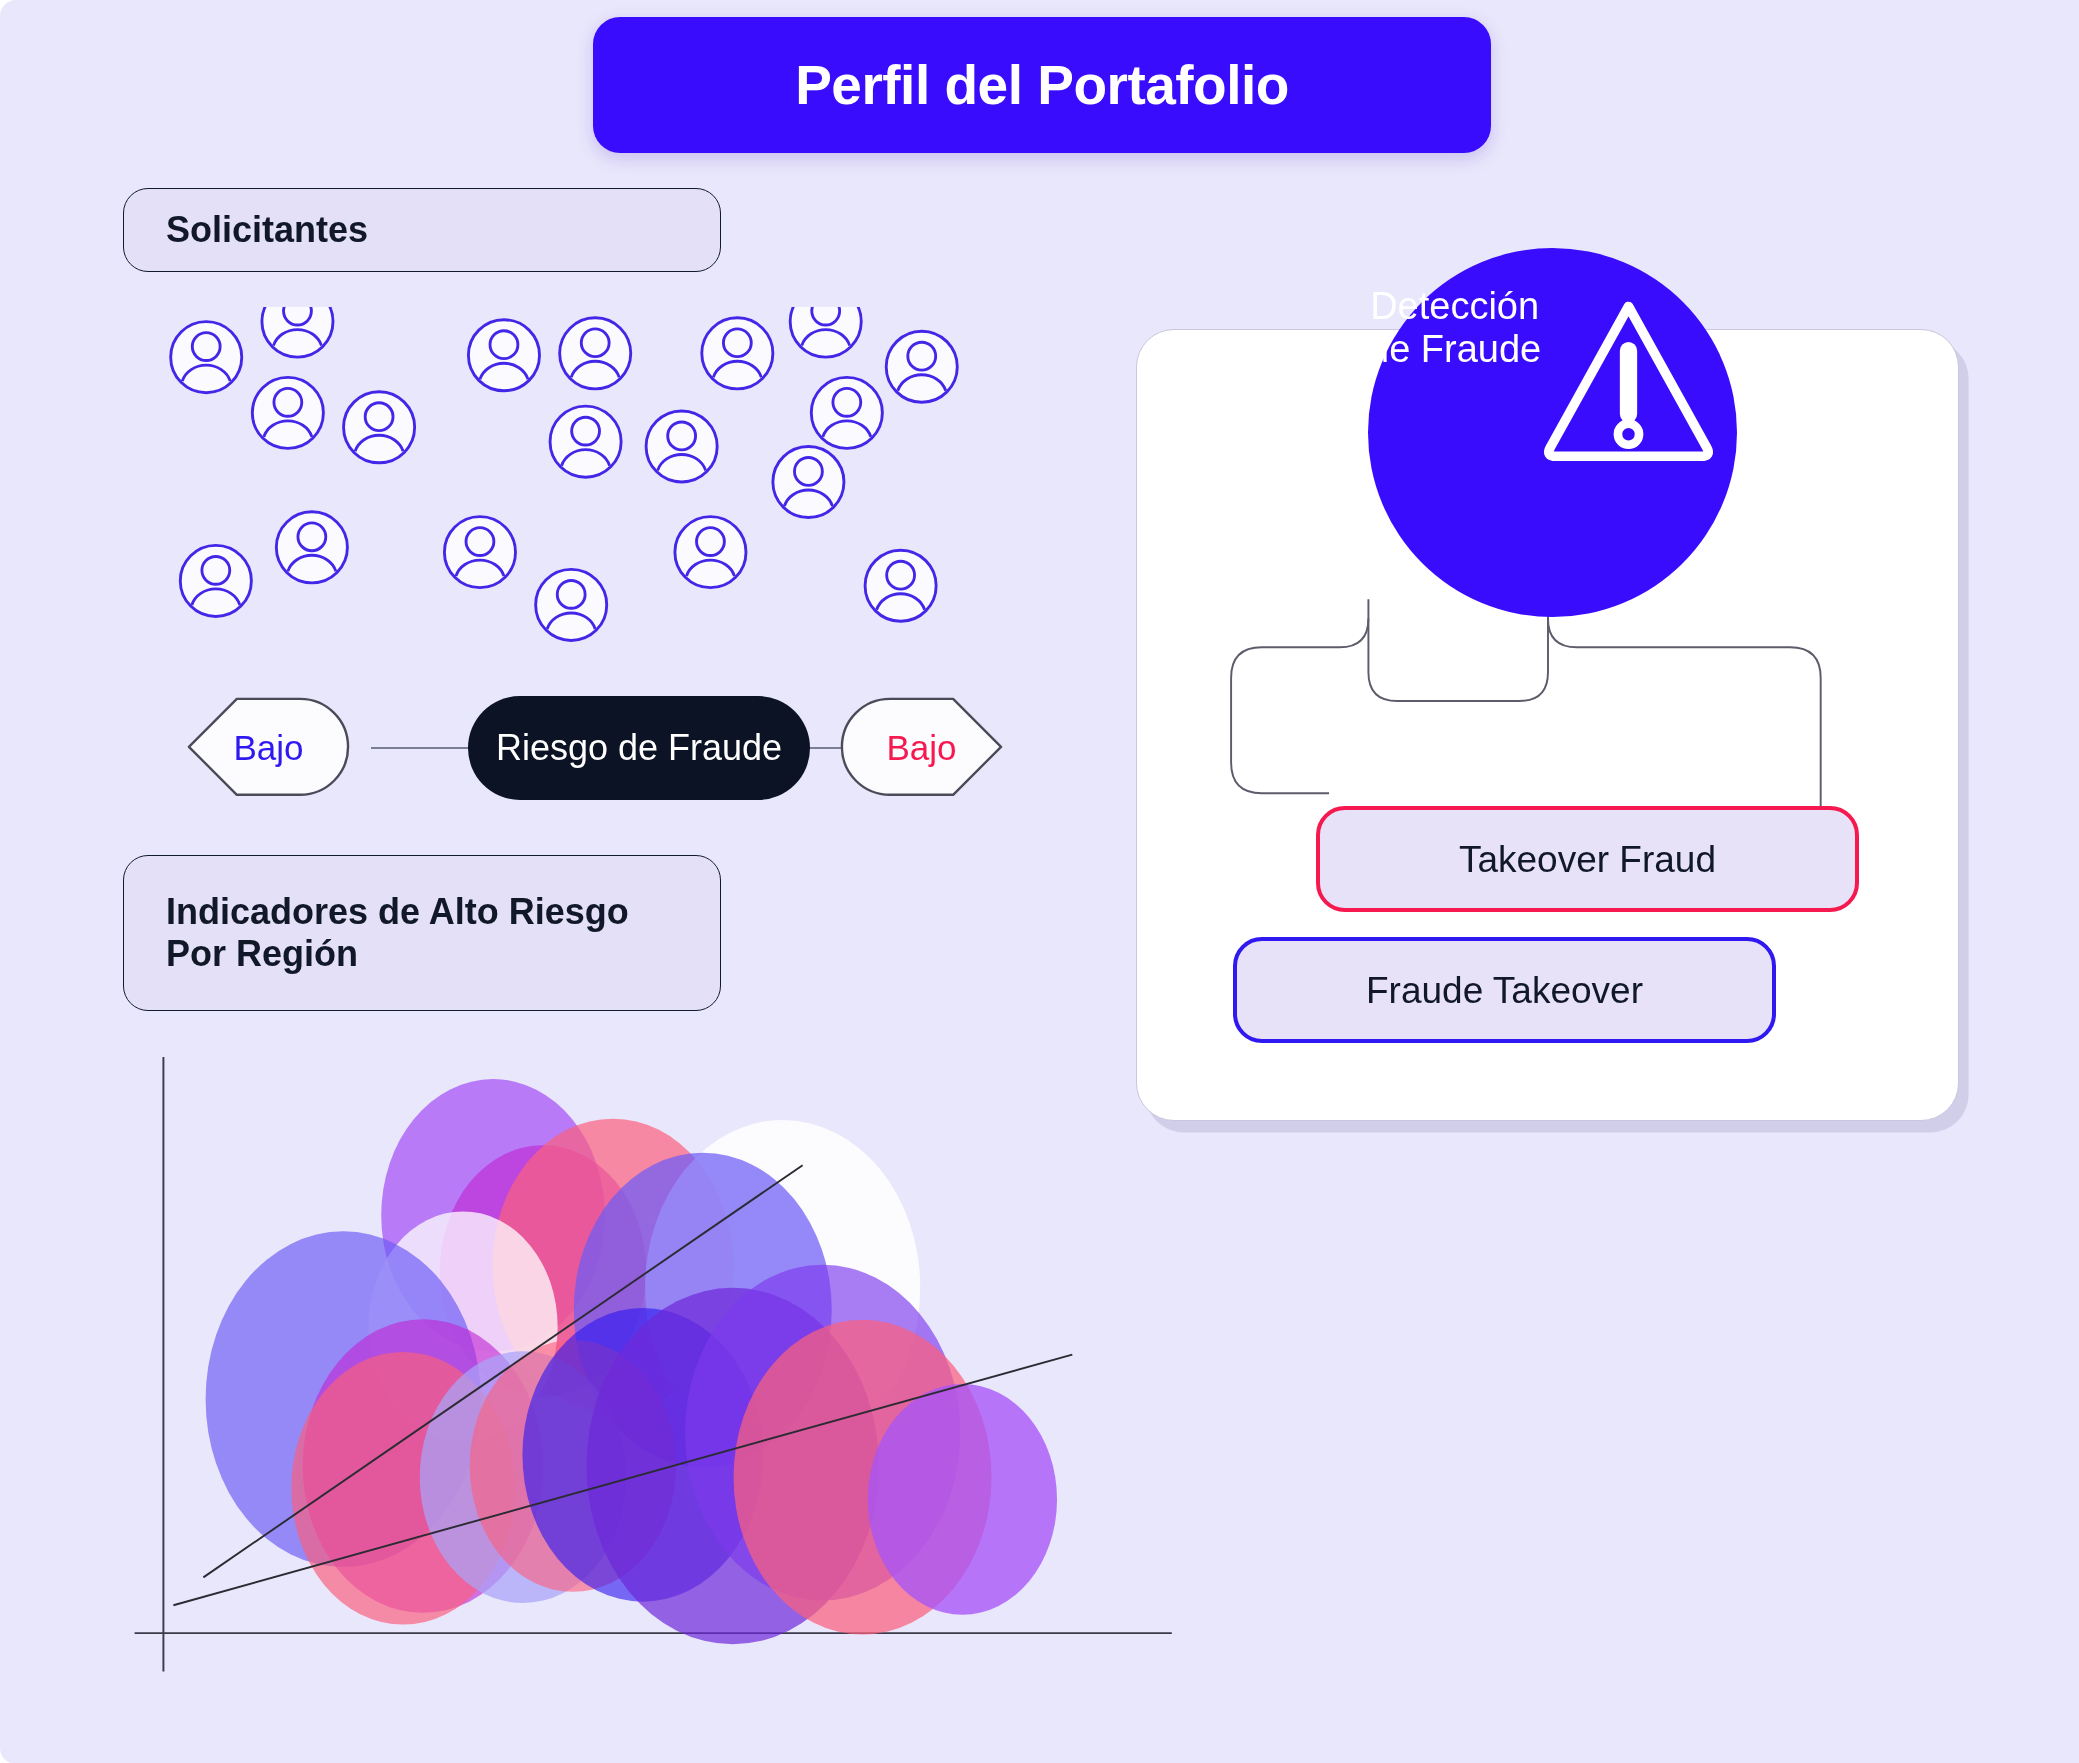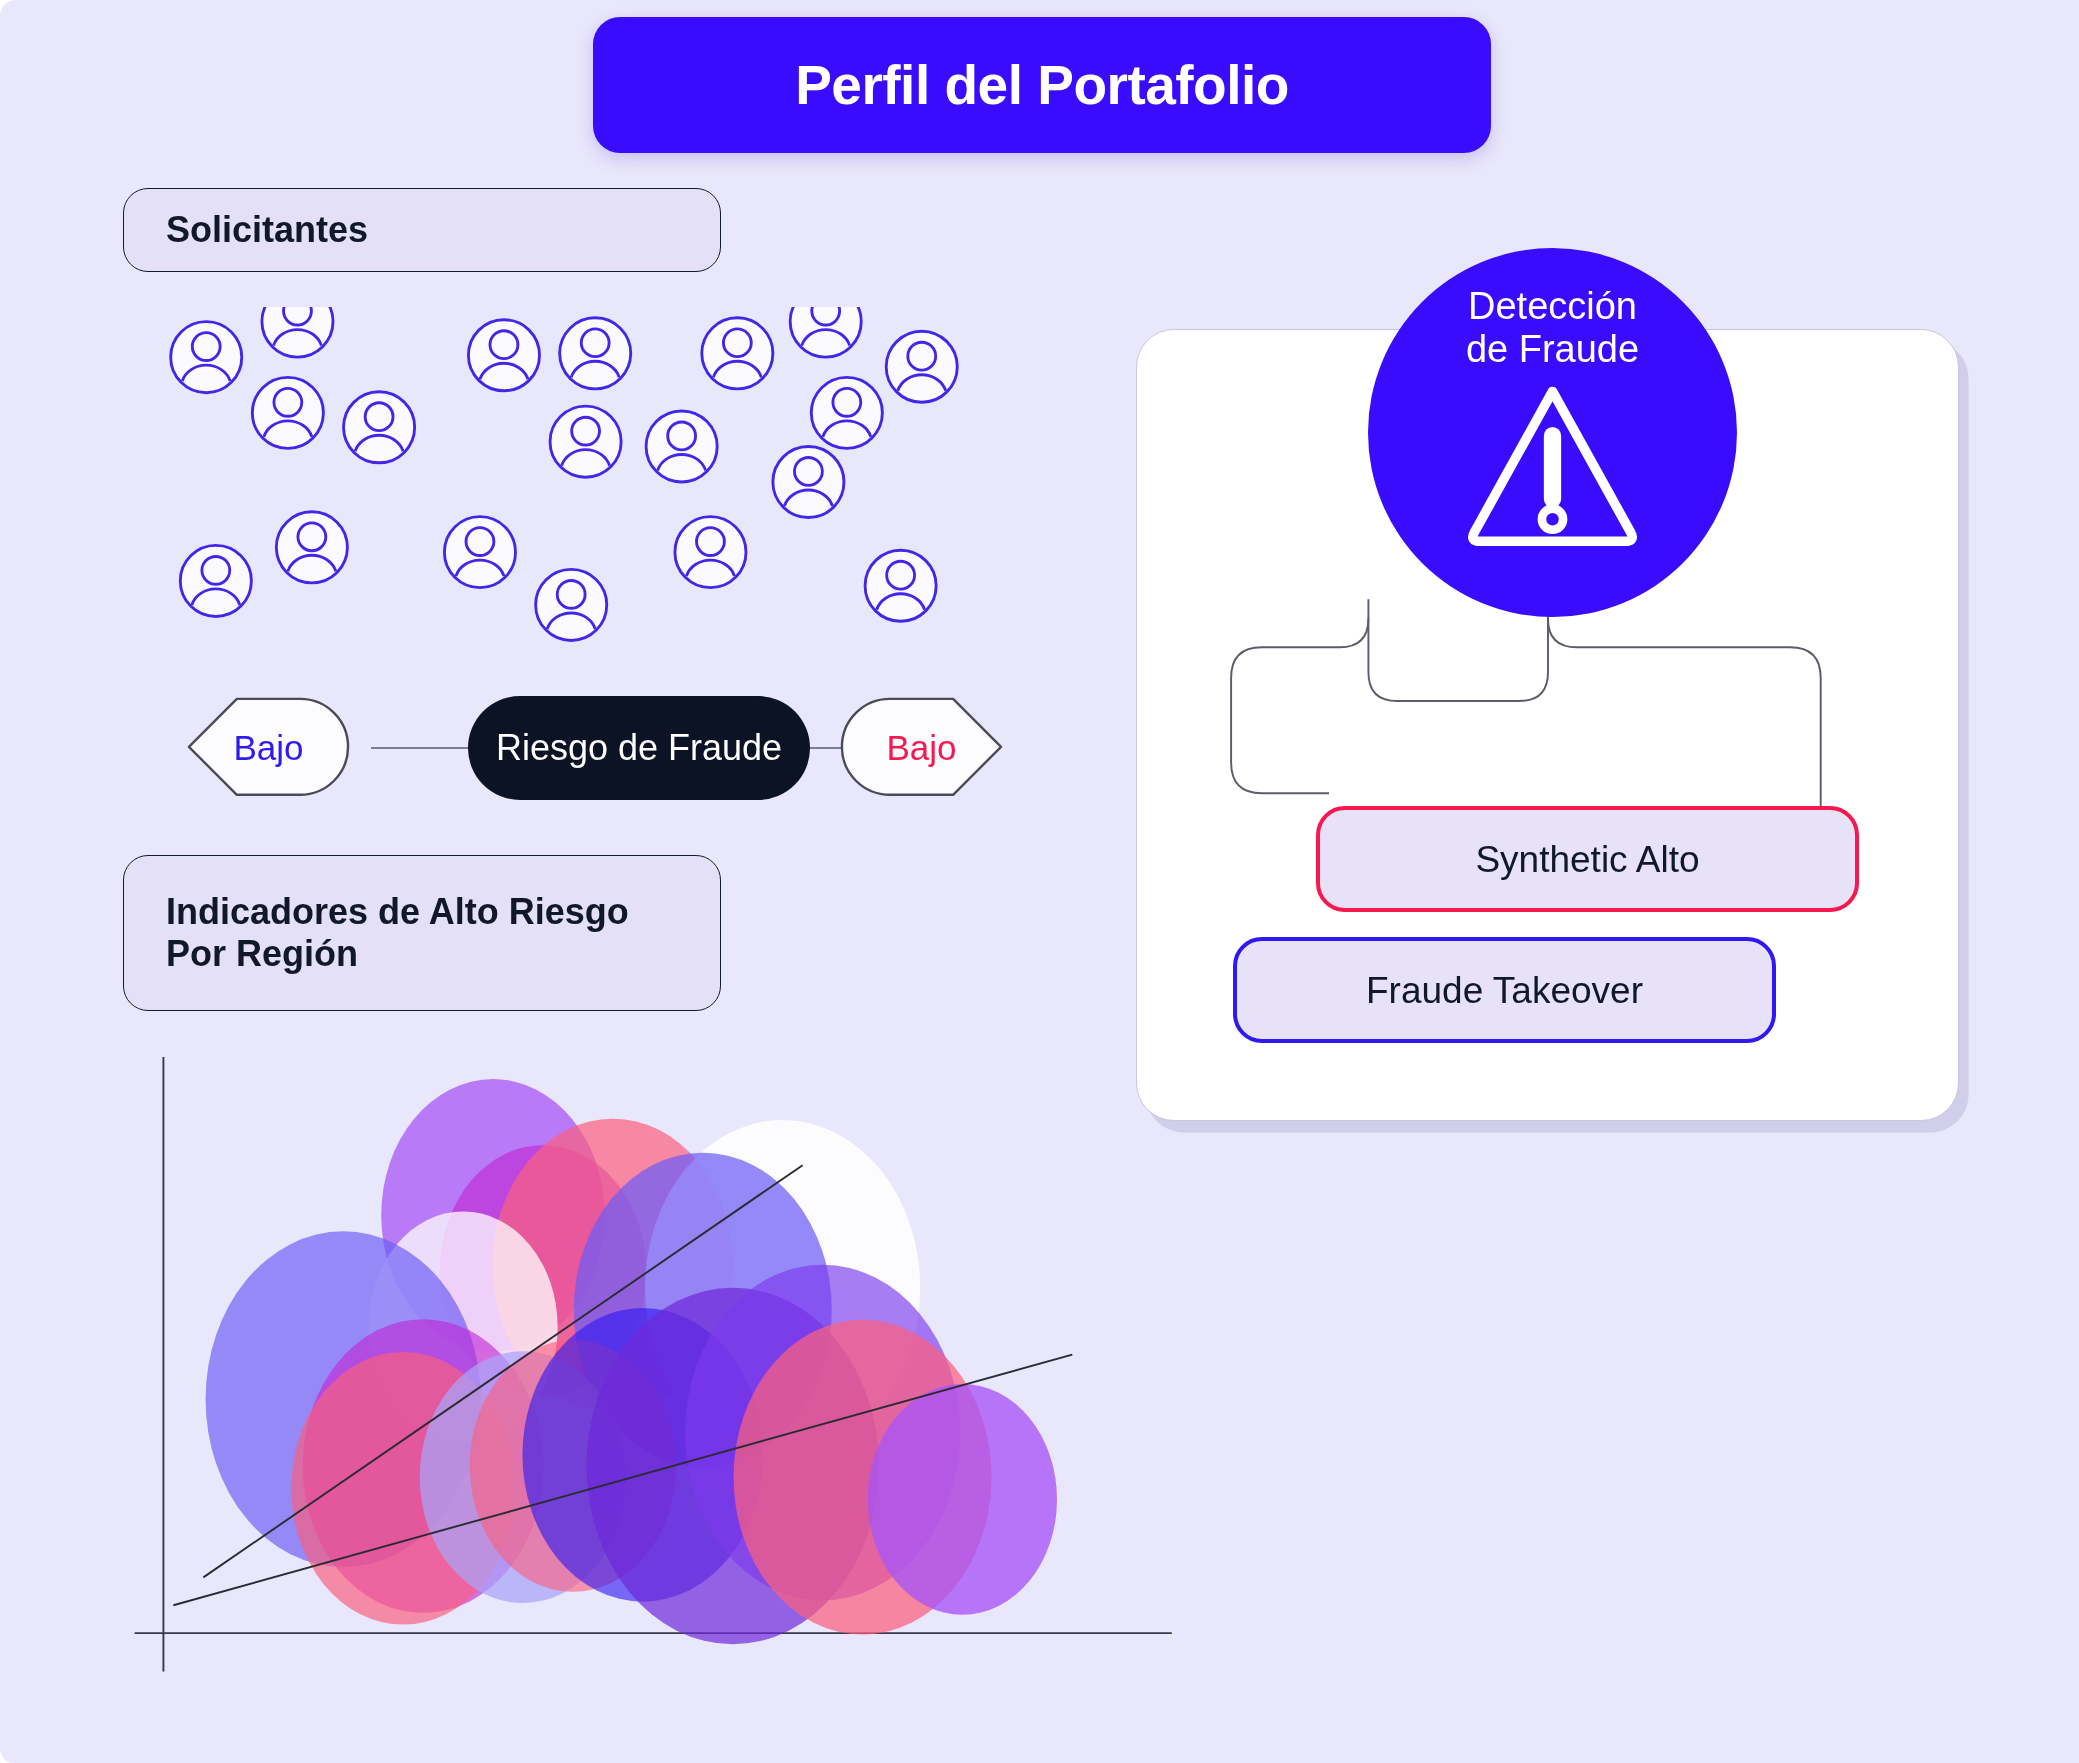--- a/index.html
+++ b/index.html
@@ -171,22 +171,21 @@
 
   #fraud-circle {
     position: absolute;
     left: 1368px;
     top: 248px;
     width: 369px;
     height: 369px;
     border-radius: 50%;
     background: #3a0cfd;
     display: flex;
-    flex-direction: column;
-    align-items: center;
+    flex-direction: row;
     padding-top: 37px;
     box-sizing: border-box;
   }
   #fraud-circle .fc-text {
     color: #ffffff;
     font-size: 38px;
     font-weight: 400;
     line-height: 1.12;
     text-align: center;
     white-space: pre-line;
@@ -336,20 +335,20 @@
     <div class="fc-text">Detección
 de Fraude</div>
     <svg id="warning-icon" width="175" height="171" viewBox="0 0 182 178">
       <path d="M 91 14 L 172 160 Q 178 170 166 170 L 16 170 Q 4 170 10 160 Z" fill="none" stroke="#ffffff" stroke-width="10" stroke-linejoin="round"></path>
       <path d="M 91 60 L 91 126" fill="none" stroke="#ffffff" stroke-width="18" stroke-linecap="round"></path>
       <circle cx="91" cy="147" r="11" fill="none" stroke="#ffffff" stroke-width="9"></circle>
     </svg>
   </div>
 
   <div class="fraud-pill" id="pill-synthetic">
-    <span class="fp-text">Synthetic Alto</span>
+    <span class="fp-text">Takeover Fraud</span>
   </div>
   <div class="fraud-pill" id="pill-takeover">
     <span class="fp-text">Fraude Takeover</span>
   </div>
 
 </div>
 
 
 </body></html>

